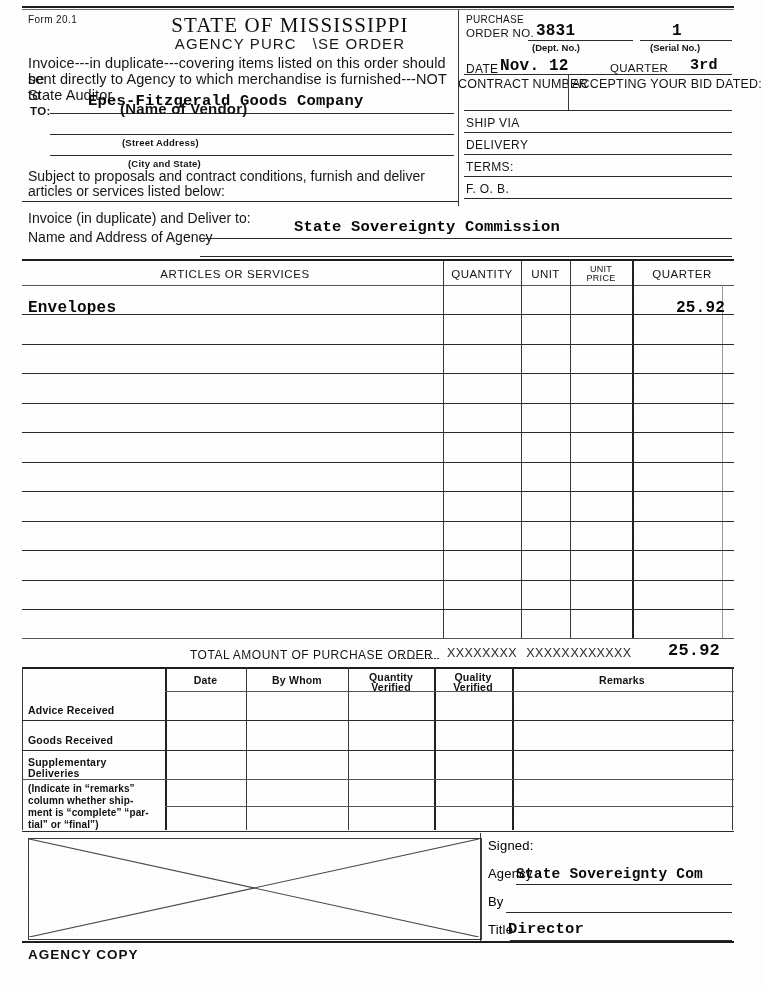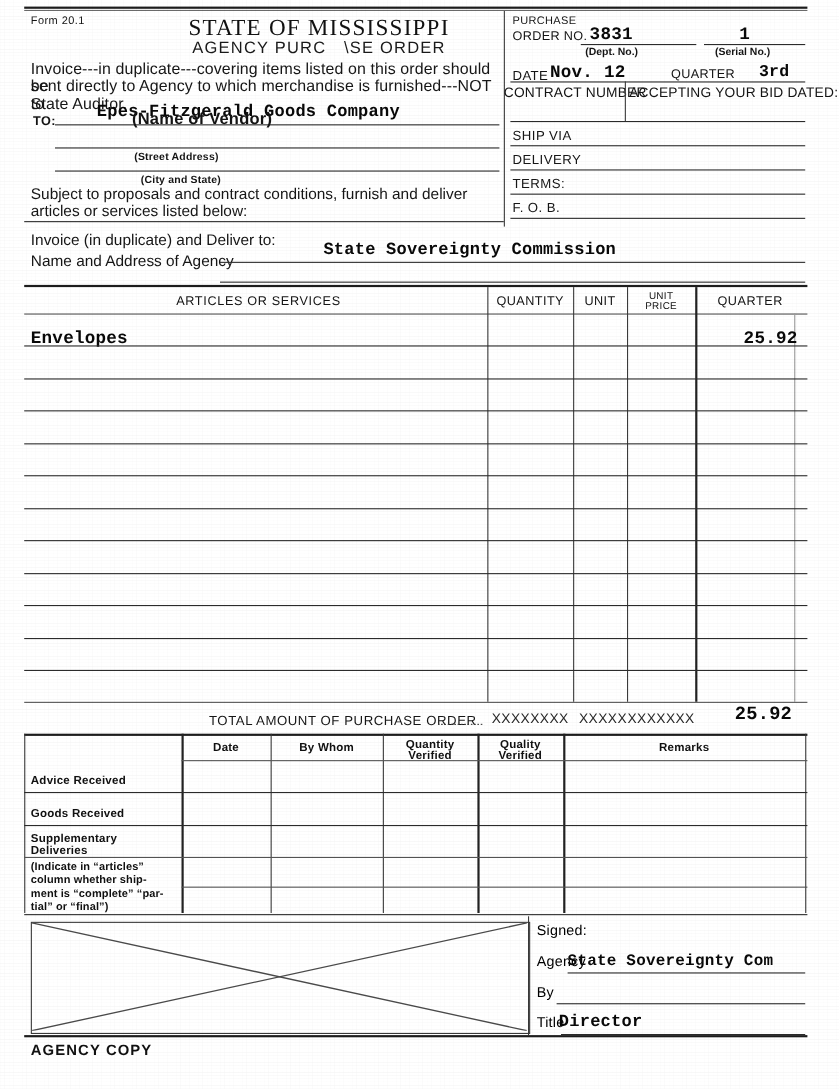--- a/index.html
+++ b/index.html
@@ -264,21 +264,21 @@
   <div class="rrow-lbl" style="left:28px; top:704px;">Advice  Received</div>
   <div class="ln" style="left:22px; top:720px; width:712px;"></div>
 
   <div class="rrow-lbl" style="left:28px; top:734px;">Goods  Received</div>
   <div class="ln" style="left:22px; top:750px; width:712px;"></div>
 
   <div class="rrow-lbl" style="left:28px; top:756px;">Supplementary</div>
   <div class="rrow-lbl" style="left:28px; top:767px;">Deliveries</div>
   <div class="ln" style="left:22px; top:779px; width:712px; background:#555;"></div>
 
-  <div class="note" style="top:783px;">(Indicate in “articles”</div>
+  <div class="note" style="top:783px;">(Indicate in “remarks”</div>
   <div class="note" style="top:795px;">column whether ship-</div>
   <div class="note" style="top:807px;">ment is “complete” “par-</div>
   <div class="note" style="top:819px;">tial” or “final”)</div>
   <div class="ln" style="left:165px; top:806px; width:569px; background:#555;"></div>
   <div class="ln" style="left:22px; top:831px; width:712px;"></div>
 
   <div class="abs" id="xbox">
     <svg width="450" height="98" viewBox="0 0 450 98">
       <line x1="0" y1="0" x2="450" y2="98" stroke="#4a4a4a" stroke-width="1.2"></line>
       <line x1="0" y1="98" x2="450" y2="0" stroke="#4a4a4a" stroke-width="1.2"></line>

